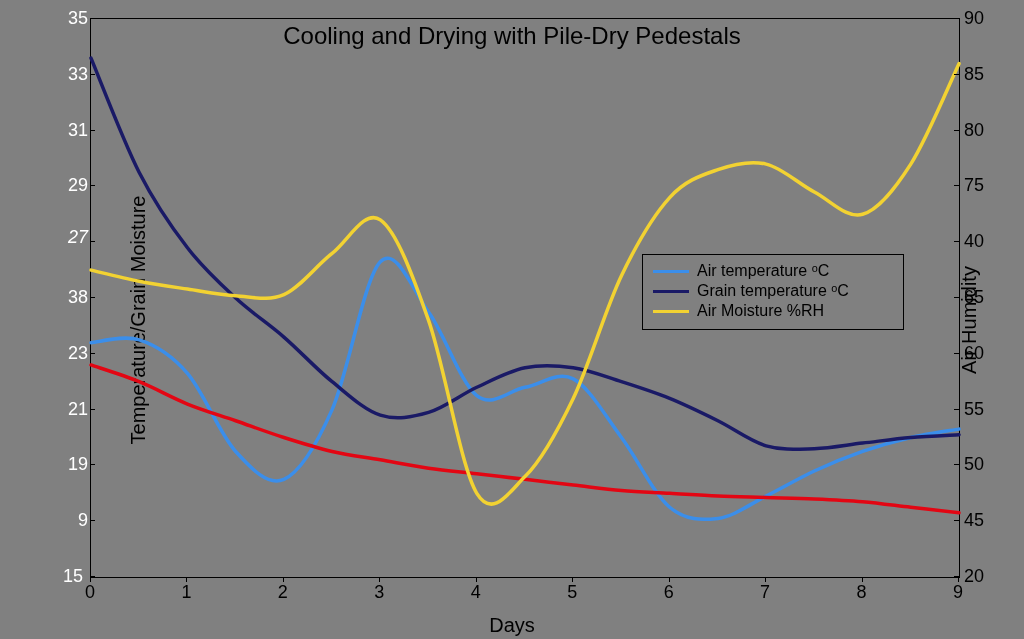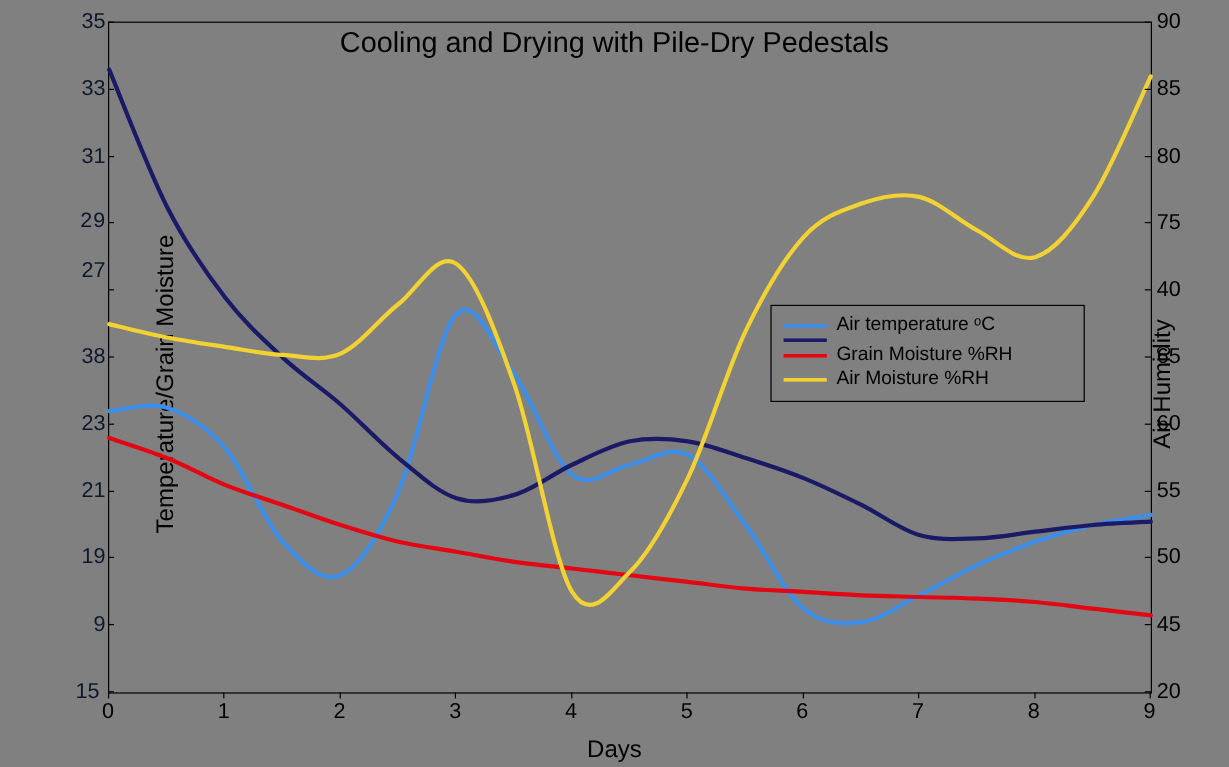--- a/index.html
+++ b/index.html
@@ -62,21 +62,21 @@
     height: 560px;
     border: 1px solid #000;
     box-sizing: border-box;
   }
   .tick-y1 {
     position: absolute;
     left: 58px;
     width: 30px;
     text-align: right;
     font-size: 18px;
-    color: #0f172a;
+    color: #ffffff;
     transform: translateY(-50%);
   }
   .tick-y2 {
     position: absolute;
     left: 964px;
     width: 30px;
     text-align: left;
     font-size: 18px;
     color: #000;
     transform: translateY(-50%);
@@ -159,23 +159,23 @@
       <div class="tick-y1" style="top: 520.2px;">9</div>
       <div class="tick-mark-y" style="left: 90px; top: 520.2px;"></div>
       <div class="tick-y1" style="top: 464.4px;">19</div>
       <div class="tick-mark-y" style="left: 90px; top: 464.4px;"></div>
       <div class="tick-y1" style="top: 408.6px;">21</div>
       <div class="tick-mark-y" style="left: 90px; top: 408.6px;"></div>
       <div class="tick-y1" style="top: 352.8px;">23</div>
       <div class="tick-mark-y" style="left: 90px; top: 352.8px;"></div>
       <div class="tick-y1" style="top: 297px;">38</div>
       <div class="tick-mark-y" style="left: 90px; top: 297px;"></div>
-      <div class="tick-y1" style="top: 225px;">27</div>
+      <div class="tick-y1" style="top: 237px; font-style: italic;">27</div>
       <div class="tick-mark-y" style="left: 90px; top: 241.2px;"></div>
-      <div class="tick-y1" style="top: 185.4px; font-family: Liberation Mono, monospace;">29</div>
+      <div class="tick-y1" style="top: 185.4px;">29</div>
       <div class="tick-mark-y" style="left: 90px; top: 185.4px;"></div>
       <div class="tick-y1" style="top: 129.6px;">31</div>
       <div class="tick-mark-y" style="left: 90px; top: 129.6px;"></div>
       <div class="tick-y1" style="top: 73.8px;">33</div>
       <div class="tick-mark-y" style="left: 90px; top: 73.8px;"></div>
       <div class="tick-y1" style="top: 18px;">35</div>
       <div class="tick-mark-y" style="left: 90px; top: 18px;"></div>
       <div class="tick-y2" style="top: 576px;">20</div>
       <div class="tick-mark-y" style="left: 954px; top: 576px;"></div>
       <div class="tick-y2" style="top: 520.2px;">45</div>
@@ -220,24 +220,21 @@
       <div class="tick-mark-x" style="left: 958px; top: 577px;"></div>
     </div>
 
   <div class="legend">
     <div class="legend-row">
       <div class="legend-swatch" style="background:#3b8eea"></div>
       <span>Air temperature ᵒC</span>
     </div>
     <div class="legend-row">
       <div class="legend-swatch" style="background:#1a1a66"></div>
-    </div>
-    <div class="legend-row">
-      <div class="legend-swatch" style="background:#e30613"></div>
-      <span>Grain Moisture %RH</span>
+      <span>Grain temperature ᵒC</span>
     </div>
     <div class="legend-row">
       <div class="legend-swatch" style="background:#f2d232"></div>
       <span>Air Moisture %RH</span>
     </div>
   </div>
 
 </div>
 
 </body></html>

